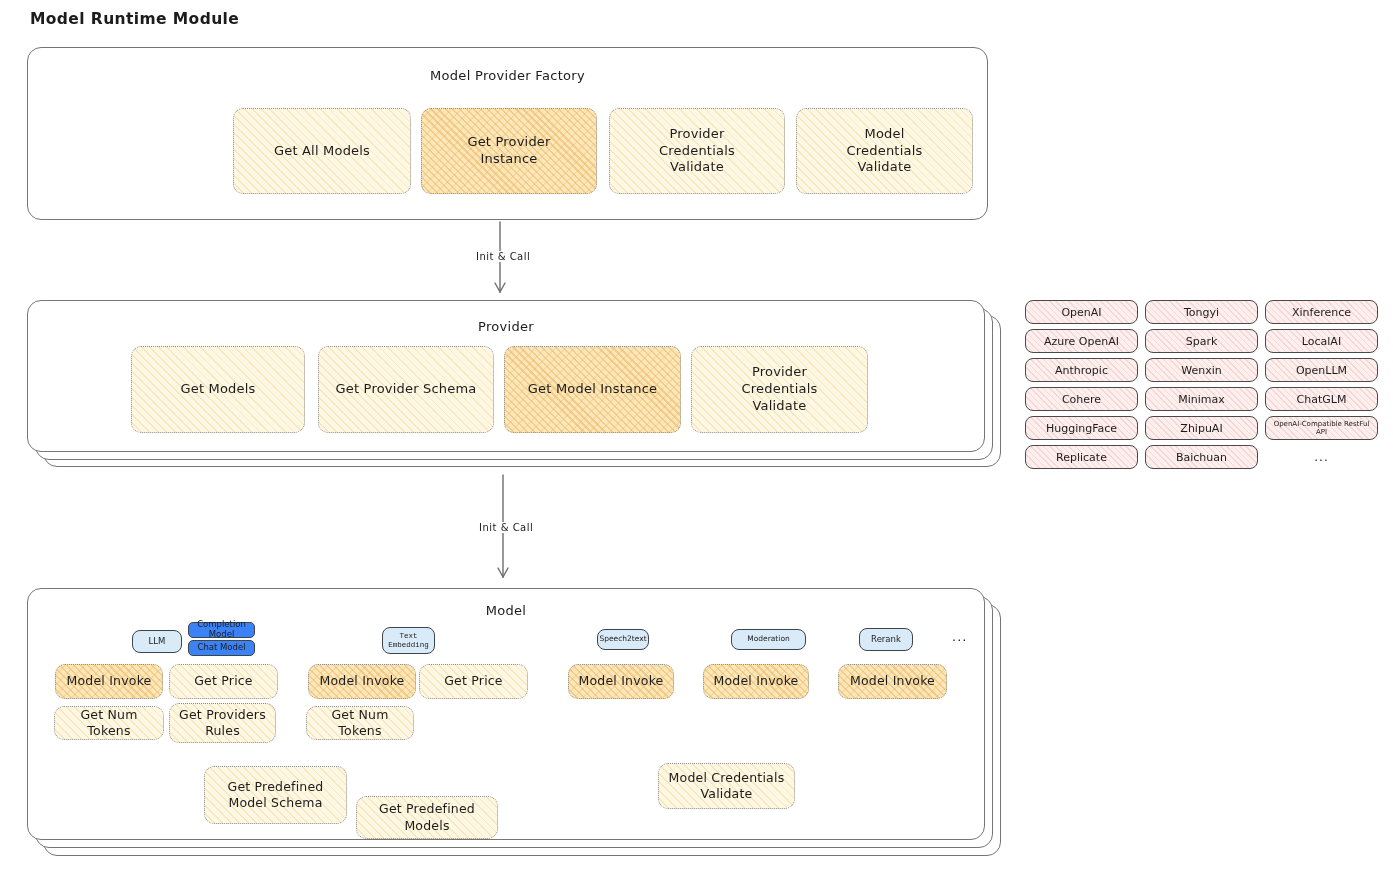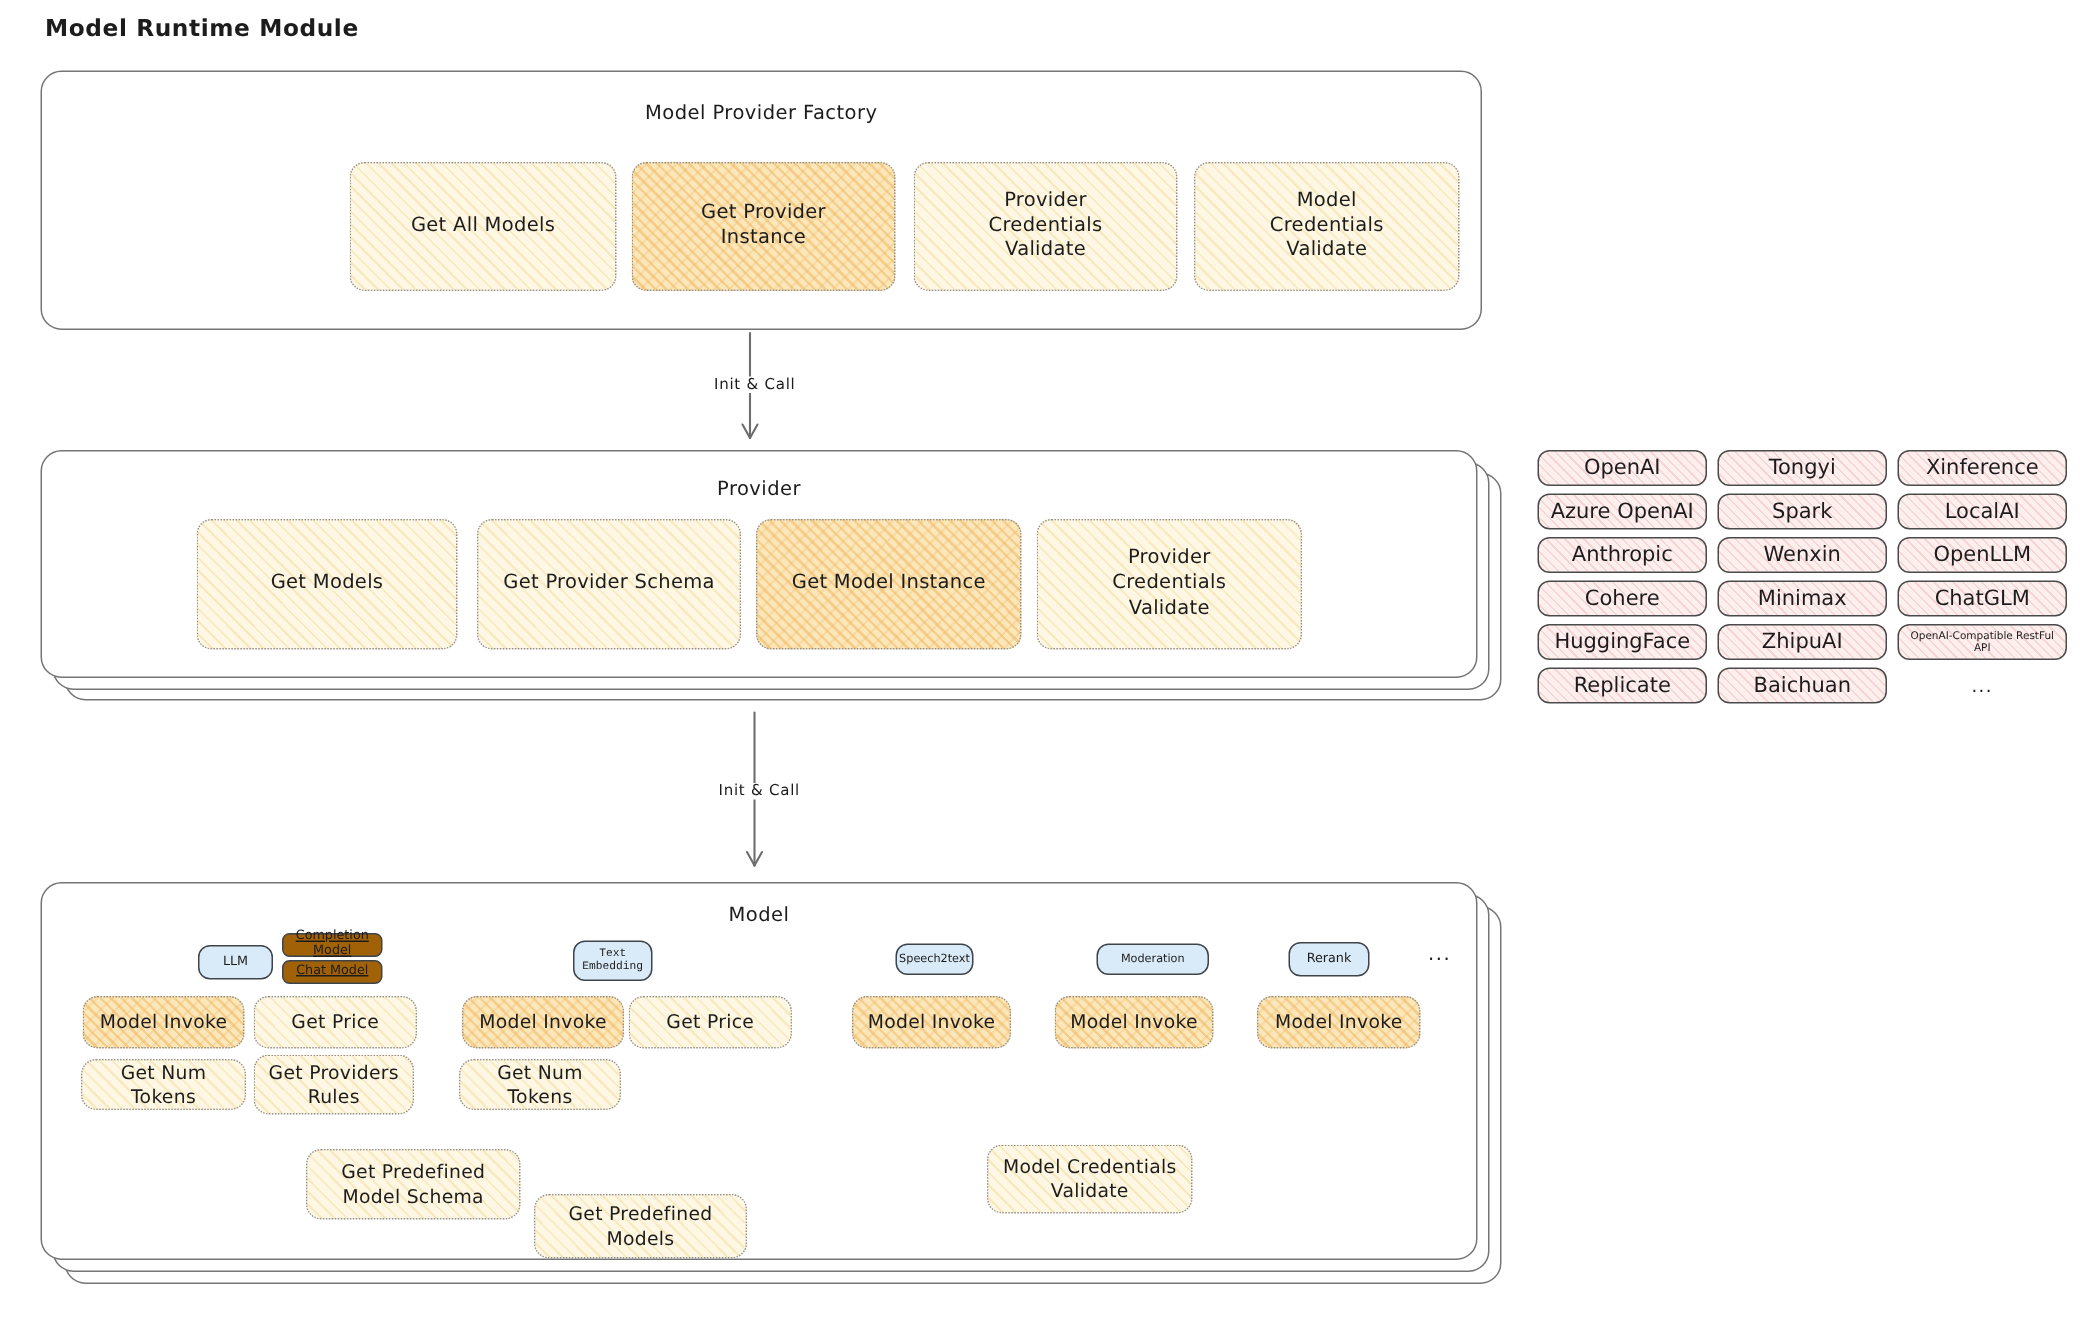--- a/index.html
+++ b/index.html
@@ -27,27 +27,27 @@
   .btn.pad-lg{padding:2px 30px;}
   .yellow{background:repeating-linear-gradient(45deg,var(--yellow-hatch) 0 1.2px,transparent 1.2px 6px),var(--yellow-base);}
   .orange{background:repeating-linear-gradient(45deg,var(--orange-hatch) 0 1.6px,transparent 1.6px 5px),
                     repeating-linear-gradient(-45deg,rgba(238,178,88,.26) 0 1.4px,transparent 1.4px 7px),
                     var(--orange-base);}
   .btn.small{font-size:12.5px;}
 
   .pill{position:absolute;display:flex;align-items:center;justify-content:center;text-align:center;
         border:1.4px solid var(--pill-border);border-radius:8px;font-size:8.5px;line-height:1.15;padding:1px 3px;}
   .pill.blue{background:var(--blue-base);}
-  .pill.white{background:#a16207;border-radius:5px;border-width:1.3px;text-decoration:underline;}
+  .pill.white{background:#3b82f6;border-radius:5px;border-width:1.3px;}
   .tabs-more{position:absolute;font-size:13px;letter-spacing:1px;}
 
   .grid{position:absolute;left:1025px;top:300px;display:grid;grid-template-columns:113px 113px 113px;
         column-gap:7px;row-gap:5px;}
   .grid .pinkpill{position:relative;height:24px;display:flex;align-items:center;justify-content:center;
-        text-align:center;font-size:14px;border:1.4px solid #4a4a4a;border-radius:8px;padding:0 3px;
+        text-align:center;font-size:11px;border:1.4px solid #4a4a4a;border-radius:8px;padding:0 3px;
         background:repeating-linear-gradient(45deg,var(--pink-hatch) 0 1.1px,transparent 1.1px 4.5px),var(--pink-base);}
   .grid .pinkpill.long{font-size:7px;}
   .grid .more-cell{height:24px;display:flex;align-items:center;justify-content:center;font-size:12px;letter-spacing:1px;}
 
   .arrow{position:absolute;}
   .arrow line{stroke:var(--arrow);stroke-width:1.4;stroke-linecap:round;fill:none;}
   .arrow-label{position:absolute;background:#fff;font-size:10px;letter-spacing:.5px;padding:0 4px;white-space:nowrap;}
 </style>
 </head>
 <body>
@@ -107,21 +107,21 @@
     <div class="btn orange small" style="left:280px;top:75px;width:108px;height:35px;">Model Invoke</div>
     <div class="btn yellow small" style="left:391px;top:75px;width:109px;height:35px;">Get Price</div>
     <div class="btn orange small" style="left:540px;top:75px;width:106px;height:35px;">Model Invoke</div>
     <div class="btn orange small" style="left:675px;top:75px;width:106px;height:35px;">Model Invoke</div>
     <div class="btn orange small" style="left:810px;top:75px;width:109px;height:35px;">Model Invoke</div>
 
     <div class="btn yellow small" style="left:26px;top:117px;width:110px;height:34px;">Get Num Tokens</div>
     <div class="btn yellow small" style="left:141px;top:114px;width:107px;height:40px;">Get Providers Rules</div>
     <div class="btn yellow small" style="left:278px;top:117px;width:108px;height:34px;">Get Num Tokens</div>
 
-    <div class="btn yellow small" style="left:176px;top:177px;width:143px;height:47px;">Get Predefined Model Schema</div>
+    <div class="btn yellow small" style="left:176px;top:177px;width:143px;height:58px;">Get Predefined Model Schema</div>
     <div class="btn yellow small" style="left:328px;top:179px;width:142px;height:43px;margin-top:28px;">Get Predefined Models</div>
     <div class="btn yellow small" style="left:630px;top:174px;width:137px;height:46px;">Model Credentials Validate</div>
   </div>
 
   <div class="grid">
     <div class="pinkpill">OpenAI</div>
     <div class="pinkpill">Tongyi</div>
     <div class="pinkpill">Xinference</div>
     <div class="pinkpill">Azure OpenAI</div>
     <div class="pinkpill">Spark</div>

